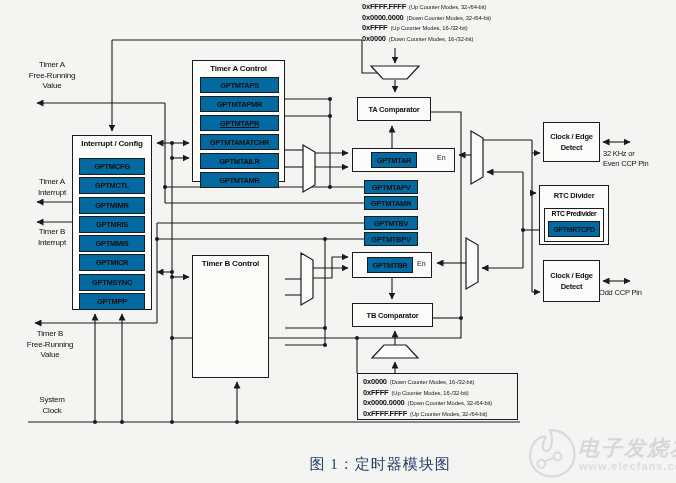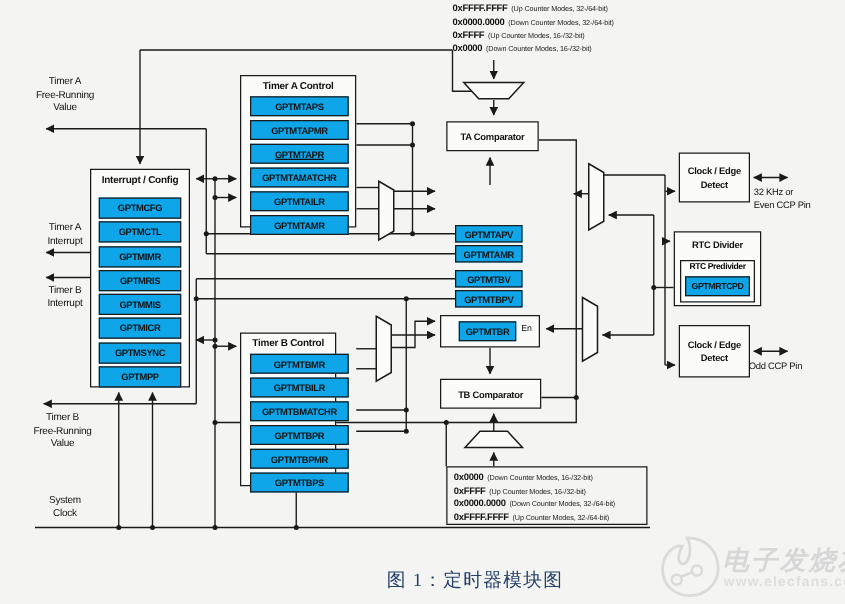--- a/index.html
+++ b/index.html
@@ -1,21 +1,21 @@
 <!DOCTYPE html>
 <html><head>
 <meta charset="utf-8">
 <style>
   html,body{margin:0;padding:0;}
   body{width:676px;height:483px;background:#f4f4f2;font-family:"Liberation Sans","DejaVu Sans",sans-serif;position:relative;overflow:hidden;}
   #stage{position:absolute;left:0;top:0;width:676px;height:483px;}
   svg.wires{position:absolute;left:0;top:0;z-index:1;}
   .abs{position:absolute;box-sizing:border-box;}
   .box{border:1px solid #1b1b1b;background:#fbfbfa;z-index:2;}
-  .reg{border:1px solid #1b1b1b;background:#0ea5e9;font-size:7.5px;font-weight:700;color:#111;
+  .reg{border:1px solid #1b1b1b;background:#0369a1;font-size:7.5px;font-weight:700;color:#111;
        display:flex;align-items:center;justify-content:center;letter-spacing:-0.3px;white-space:nowrap;overflow:hidden;}
   .btitle{font-size:8px;font-weight:700;color:#111;text-align:center;white-space:nowrap;letter-spacing:-0.2px;}
   .ctext{font-size:7.5px;font-weight:700;color:#111;text-align:center;line-height:11px;letter-spacing:-0.2px;}
   .lbl{font-size:8px;color:#111;text-align:center;line-height:10.5px;z-index:2;letter-spacing:-0.2px;}
   .pinlbl{font-size:7.5px;color:#111;line-height:10px;z-index:2;letter-spacing:-0.2px;white-space:nowrap;}
   .ann-row{display:flex;align-items:baseline;height:10.5px;white-space:nowrap;}
   .ann-val{font-size:7.5px;font-weight:700;color:#111;margin-right:3px;letter-spacing:-0.2px;}
   .ann-note{font-size:5.8px;color:#222;letter-spacing:-0.1px;}
   .en{font-size:7px;color:#111;z-index:3;}
   #caption{font-family:"Liberation Serif","DejaVu Serif",serif;font-size:15px;color:#254069;text-align:center;z-index:2;letter-spacing:1px;}
@@ -222,36 +222,32 @@
     <div class="abs" style="left:7px;top:16px;width:79px;">
       <div class="reg" style="height:14px;margin-bottom:3px;">GPTMTAPS</div>
       <div class="reg" style="height:14px;margin-bottom:3px;">GPTMTAPMR</div>
       <div class="reg" style="height:14px;margin-bottom:3px;text-decoration:underline;">GPTMTAPR</div>
       <div class="reg" style="height:14px;margin-bottom:3px;">GPTMTAMATCHR</div>
       <div class="reg" style="height:14px;margin-bottom:3px;">GPTMTAILR</div>
       <div class="reg" style="height:14px;">GPTMTAMR</div>
     </div>
   </div>
 
-  <div class="abs box" style="left:192px;top:266px;width:77px;height:123px;">
+  <div class="abs box" style="left:192px;top:255px;width:77px;height:123px;">
     <div class="btitle" style="margin-top:3px;">Timer B Control</div>
-    <div class="abs" style="left:7px;top:16px;width:79px;">
-      <div class="reg" style="height:14px;margin-bottom:3px;">GPTMTBMR</div>
-      <div class="reg" style="height:14px;margin-bottom:3px;">GPTMTBILR</div>
-      <div class="reg" style="height:14px;margin-bottom:3px;">GPTMTBMATCHR</div>
-      <div class="reg" style="height:14px;margin-bottom:3px;">GPTMTBPR</div>
-      <div class="reg" style="height:14px;margin-bottom:3px;">GPTMTBPMR</div>
-      <div class="reg" style="height:14px;">GPTMTBPS</div>
-    </div>
   </div>
 
   <div class="abs box" style="left:357px;top:97px;width:74px;height:24px;display:flex;align-items:center;justify-content:center;">
     <div class="ctext">TA Comparator</div>
   </div>
 
+  <div class="abs box" style="left:352px;top:148px;width:103px;height:24px;">
+    <div class="reg abs" style="left:18px;top:3px;width:46px;height:16px;">GPTMTAR</div>
+    <div class="en abs" style="left:84px;top:5px;">En</div>
+  </div>
 
   <div class="reg abs" style="left:364px;top:180px;width:54px;height:14px;z-index:2;">GPTMTAPV</div>
   <div class="reg abs" style="left:364px;top:196px;width:54px;height:14px;z-index:2;">GPTMTAMR</div>
   <div class="reg abs" style="left:364px;top:216px;width:54px;height:14px;z-index:2;">GPTMTBV</div>
   <div class="reg abs" style="left:364px;top:232px;width:54px;height:14px;z-index:2;">GPTMTBPV</div>
 
   <div class="abs box" style="left:352px;top:252px;width:80px;height:26px;">
     <div class="reg abs" style="left:14px;top:4px;width:46px;height:16px;">GPTMTBR</div>
     <div class="en abs" style="left:64px;top:7px;">En</div>
   </div>

